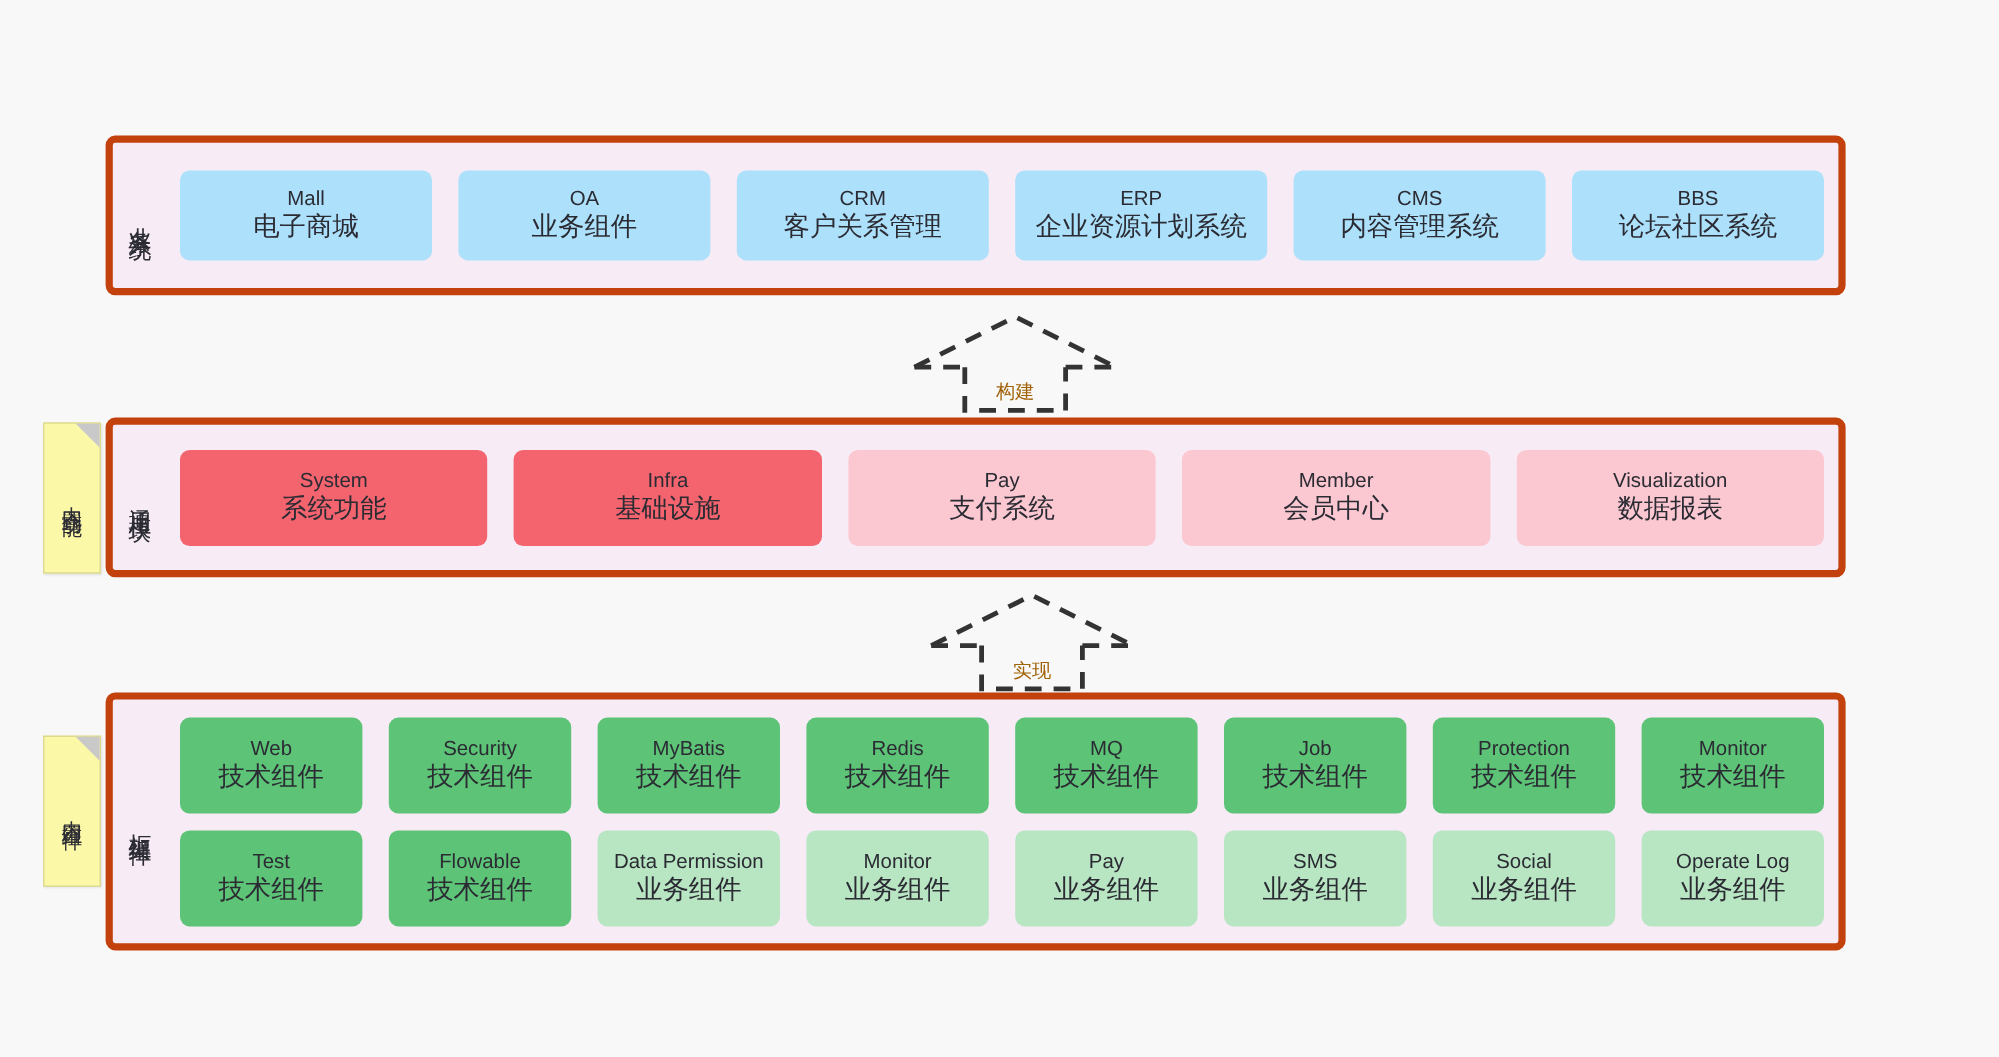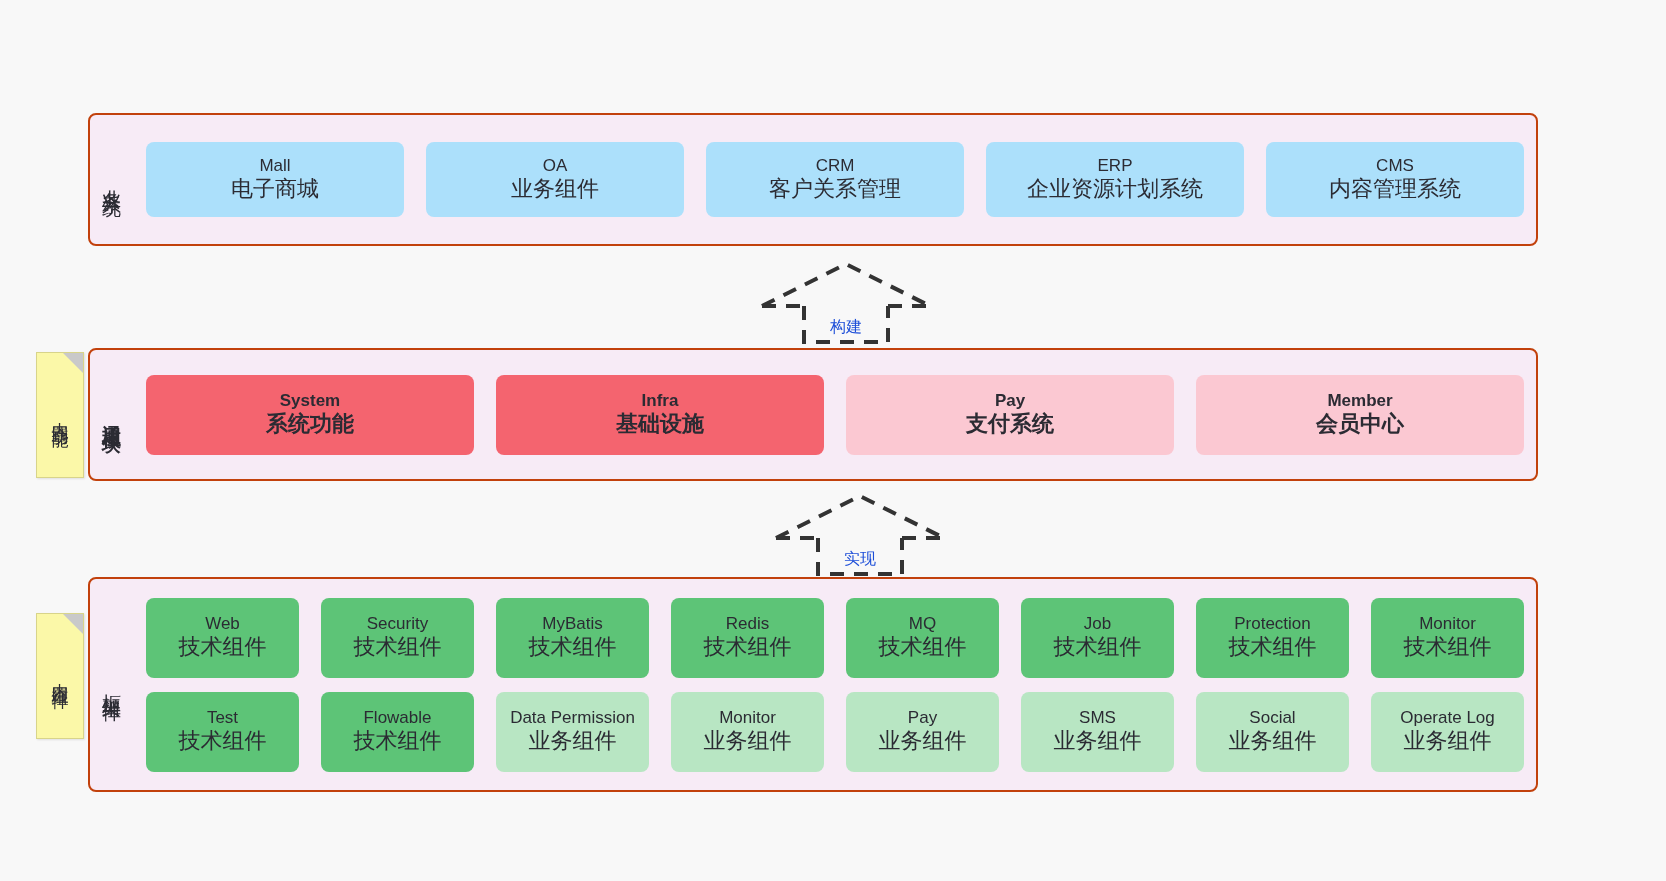--- a/index.html
+++ b/index.html
@@ -13,21 +13,21 @@
     width: 1666px;
     height: 881px;
     background: #f8f8f8;
     overflow: hidden;
   }
 
   
   .layer {
     position: absolute;
     background: #f7ebf6;
-    border: 2px solid #c2410c;
+    border: 6px solid #c2410c;
     border-radius: 8px;
     display: flex;
     align-items: stretch;
   }
   .layer-title {
     flex: 0 0 auto;
     width: 44px;
     display: flex;
     align-items: center;
     justify-content: center;
@@ -69,21 +69,21 @@
 
   .c-blue   { background: #ace0fb; }
   .c-red    { background: #f4646f; }
   .c-pink   { background: #fbc8d2; }
   .c-green  { background: #5dc477; align-items: center; }
   .c-lgreen { background: #b8e6c3; text-align: center; }
 
   
   #layer-business  { left: 88px;  top: 113px; width: 1450px; height: 133px; }
   #layer-business  .cell { height: 75px; }
-  #layer-common    { left: 88px;  top: 348px; width: 1450px; height: 133px; font-weight: bold; }
+  #layer-common    { left: 88px;  top: 348px; width: 1450px; height: 133px; }
   #layer-common    .cell { height: 80px; }
   #layer-framework { left: 88px;  top: 577px; width: 1450px; height: 215px; }
   #layer-framework .cell { height: 80px; }
 
   
   .note {
     position: absolute;
     width: 48px;
     background: #fbf8a8;
     border: 1px solid #d8d48a;
@@ -112,21 +112,21 @@
 
   
   .connector { position: absolute; }
   .connector svg { display: block; overflow: visible; }
   .connector .clabel {
     position: absolute;
     left: 50%;
     transform: translateX(-50%);
     bottom: 6px;
     font-size: 16px;
-    color: #1d4ed8;
+    color: #a16207;
     background: transparent;
     white-space: nowrap;
     padding: 0 2px;
   }
   #conn-build  { left: 756px; top: 258px; width: 180px; height: 86px; }
   #conn-impl   { left: 770px; top: 490px; width: 180px; height: 86px; }
 </style>
 </head>
 <body>
 
@@ -148,20 +148,24 @@
           <span class="en">CRM</span>
           <span class="cn">客户关系管理</span>
         </div>
         <div class="cell c-blue">
           <span class="en">ERP</span>
           <span class="cn">企业资源计划系统</span>
         </div>
         <div class="cell c-blue">
           <span class="en">CMS</span>
           <span class="cn">内容管理系统</span>
+        </div>
+        <div class="cell c-blue">
+          <span class="en">BBS</span>
+          <span class="cn">论坛社区系统</span>
         </div>
       </div>
     </div>
   </div>
 
   <div class="connector" id="conn-build">
     <svg width="180" height="86" viewBox="0 0 180 86" aria-hidden="true">
       <polyline points="6,48 90,6 174,48" fill="none" stroke="#333333" stroke-width="4" stroke-dasharray="14 10" stroke-linecap="butt"></polyline>
       <polyline points="6,48 48,48" fill="none" stroke="#333333" stroke-width="4" stroke-dasharray="14 10"></polyline>
       <polyline points="132,48 174,48" fill="none" stroke="#333333" stroke-width="4" stroke-dasharray="14 10"></polyline>
@@ -186,20 +190,24 @@
           <span class="cn">基础设施</span>
         </div>
         <div class="cell c-pink">
           <span class="en">Pay</span>
           <span class="cn">支付系统</span>
         </div>
         <div class="cell c-pink">
           <span class="en">Member</span>
           <span class="cn">会员中心</span>
         </div>
+        <div class="cell c-pink">
+          <span class="en">Visualization</span>
+          <span class="cn">数据报表</span>
+        </div>
       </div>
     </div>
   </div>
 
   <div class="connector" id="conn-impl">
     <svg width="180" height="86" viewBox="0 0 180 86" aria-hidden="true">
       <polyline points="6,48 90,6 174,48" fill="none" stroke="#333333" stroke-width="4" stroke-dasharray="14 10" stroke-linecap="butt"></polyline>
       <polyline points="6,48 48,48" fill="none" stroke="#333333" stroke-width="4" stroke-dasharray="14 10"></polyline>
       <polyline points="132,48 174,48" fill="none" stroke="#333333" stroke-width="4" stroke-dasharray="14 10"></polyline>
       <polyline points="48,48 48,84 132,84 132,48" fill="none" stroke="#333333" stroke-width="4" stroke-dasharray="14 10"></polyline>

